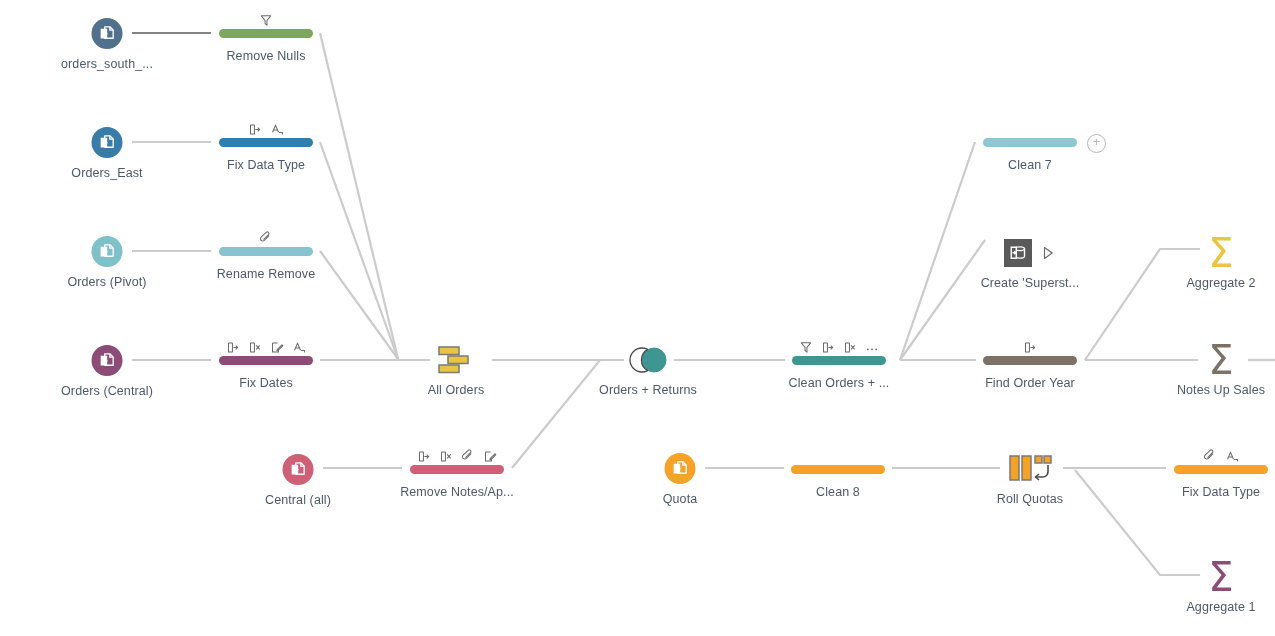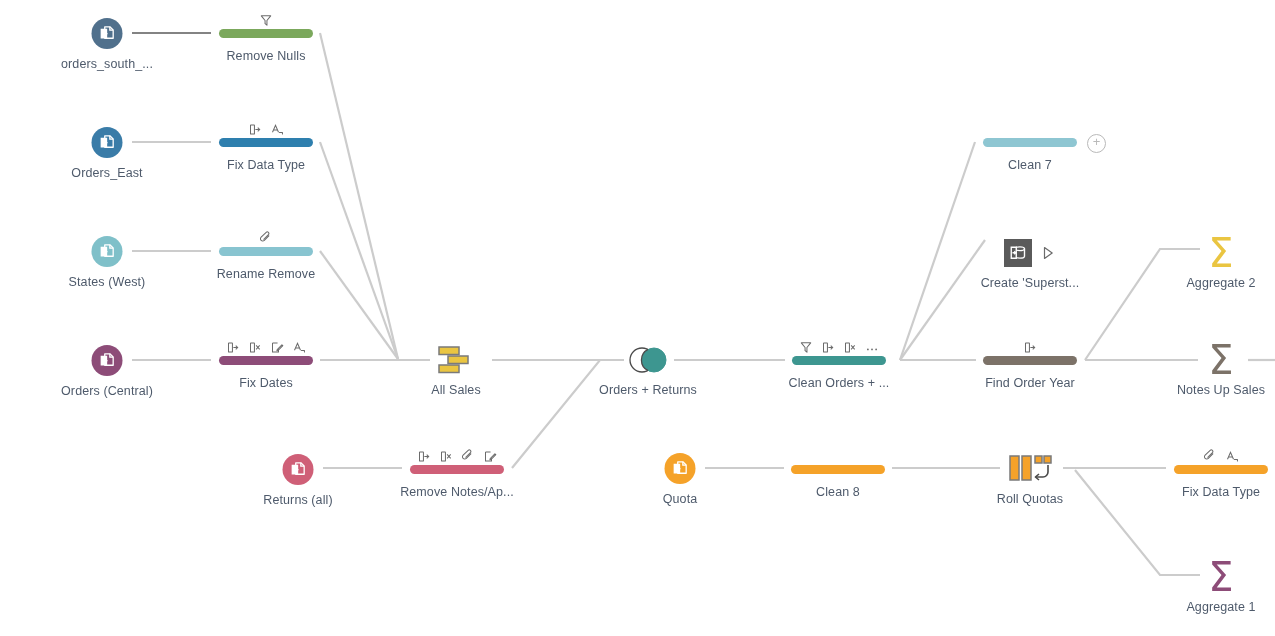--- a/index.html
+++ b/index.html
@@ -141,21 +141,21 @@
       </div>
       <div class="node input-node" style="left: 107px; top: 236px; width: 0px;">
         <div class="disc" style="background: rgb(127, 192, 201);">
           <svg width="19" height="19" viewBox="0 0 16 16" fill="none" stroke="#ffffff" stroke-width="1.1">
             <path d="M6.1 2.4 h4.5 l2.6 2.6 v7.0 h-7.1 z" stroke-linejoin="round"></path>
             <path d="M10.4 2.4 v2.7 h2.7"></path>
             <path d="M3.2 4.6 h4.4 v7.1 h-4.4 z" fill="#ffffff"></path>
             <path d="M4.6 8.2 h3.2 M6.6 6.9 L7.9 8.2 L6.6 9.5"></path>
           </svg>
         </div>
-        <div class="label">States (West)</div>
+        <div class="label">Orders (Pivot)</div>
       </div>
       <div class="node step-node" style="left: 266px; top: 247px; width: 0px;">
         <div class="ops" style="position: absolute; left: 50%; top: -17px; transform: translateX(-50%);">
           <span style="display: inline-flex; align-items: center; justify-content: center; width: 15px; height: 15px;">
             <svg width="15" height="15" viewBox="0 0 16 16" fill="none" stroke="#6b6b6b" stroke-width="1.1">
               <path d="M11 5.2 L6.2 10 a2.4 2.4 0 0 1 -3.4 -3.4 L8.2 1.4 a1.7 1.7 0 0 1 2.4 2.4 L5.6 8.8" stroke-linecap="round"></path>
             </svg>
           </span>
         </div>
         <div class="pill" style="background: rgb(136, 196, 208);"></div>
@@ -203,32 +203,32 @@
         <div class="label">Fix Dates</div>
       </div>
       <div class="node shape-node" style="left: 456px; top: 343px; width: 0px;">
         <div class="glyph">
           <svg width="38" height="30" viewBox="0 0 38 30">
             <rect x="2" y="2" width="20" height="7.5" fill="#eac541" stroke="#7a7a7a" stroke-width="1.5"></rect>
             <rect x="11" y="11" width="20" height="7.5" fill="#eac541" stroke="#7a7a7a" stroke-width="1.5"></rect>
             <rect x="2" y="20" width="20" height="7.5" fill="#eac541" stroke="#7a7a7a" stroke-width="1.5"></rect>
           </svg>
         </div>
-        <div class="label">All Sales</div>
+        <div class="label">All Orders</div>
       </div>
       <div class="node input-node" style="left: 298px; top: 454px; width: 0px;">
         <div class="disc" style="background: rgb(207, 95, 119);">
           <svg width="19" height="19" viewBox="0 0 16 16" fill="none" stroke="#ffffff" stroke-width="1.1">
             <path d="M6.1 2.4 h4.5 l2.6 2.6 v7.0 h-7.1 z" stroke-linejoin="round"></path>
             <path d="M10.4 2.4 v2.7 h2.7"></path>
             <path d="M3.2 4.6 h4.4 v7.1 h-4.4 z" fill="#ffffff"></path>
             <path d="M4.6 8.2 h3.2 M6.6 6.9 L7.9 8.2 L6.6 9.5"></path>
           </svg>
         </div>
-        <div class="label">Returns (all)</div>
+        <div class="label">Central (all)</div>
       </div>
       <div class="node step-node" style="left: 457px; top: 465px; width: 0px;">
         <div class="ops" style="position: absolute; left: 50%; top: -17px; transform: translateX(-50%);">
           <span style="display: inline-flex; align-items: center; justify-content: center; width: 15px; height: 15px;">
             <svg width="15" height="15" viewBox="0 0 16 16" fill="none" stroke="#6b6b6b" stroke-width="1.1">
               <rect x="3.2" y="3.2" width="4.2" height="9.6" rx="0.4"></rect>
               <path d="M8.4 8 h4.6 M10.9 5.9 L13 8 L10.9 10.1"></path>
             </svg>
           </span>
           <span style="display: inline-flex; align-items: center; justify-content: center; width: 15px; height: 15px;">

